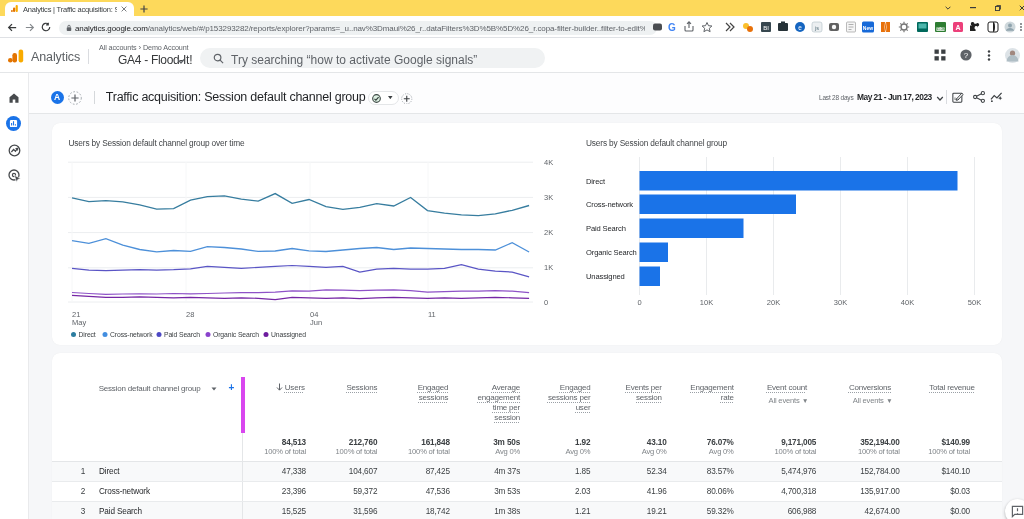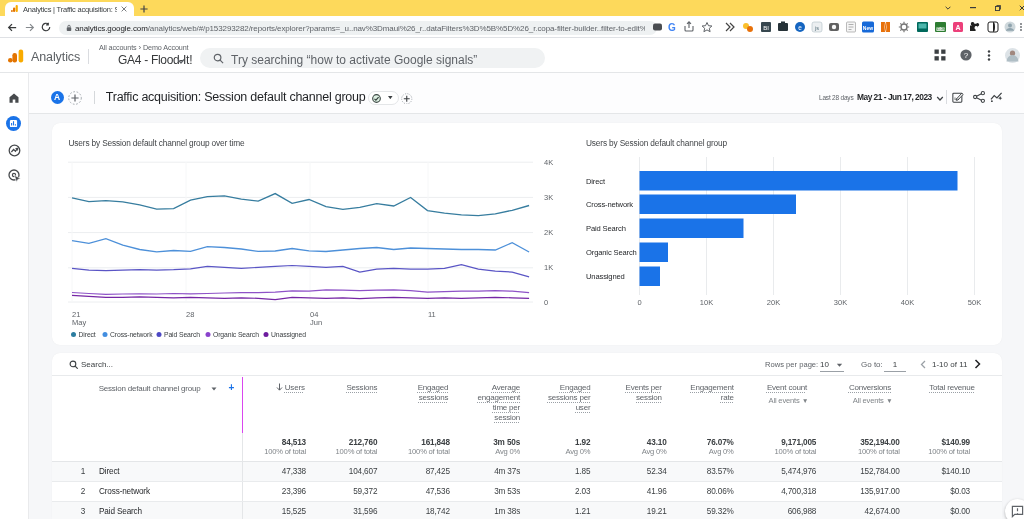--- a/index.html
+++ b/index.html
@@ -351,58 +351,37 @@
         <circle cx="107" cy="211.5" r="2.5" fill="#4d48c4"></circle>
           <text x="112" y="214">Paid Search</text>
         <circle cx="156" cy="211.5" r="2.5" fill="#8a42cc"></circle>
           <text x="161" y="214">Organic Search</text>
         <circle cx="214" cy="211.5" r="2.5" fill="#6d1c9e"></circle>
           <text x="219" y="214">Unassigned</text>
       </g>
     </svg>
   </div>
   <div class="card" id="card2">
-    <div class="abs" style="left:0;top:0;width:950px;height:23px;border-bottom:1px solid #e8eaec;">
-      <svg class="abs" style="left:17px;top:7px" width="9.5" height="9.5" viewBox="0 0 12 12">
-          <circle cx="5" cy="5" r="3.6" fill="none" stroke="#3c4043" stroke-width="1.4"></circle>
-          <path d="M7.7 7.7 L11 11" stroke="#3c4043" stroke-width="1.4"></path>
-        </svg>
-      <div class="abs" style="left:29px;top:7.5px;font-size:8px;color:#3c4043;">Search...</div>
-      <div class="abs" style="left:713px;top:7.5px;font-size:7.6px;color:#5f6368;">Rows per page:</div>
-      <div class="abs" style="left:768px;top:7.5px;width:24px;font-size:8px;color:#3c4043;border-bottom:1px solid #9aa0a6;height:12px;">10</div>
-      <svg class="abs" style="left:784px;top:10.5px" width="7" height="5" viewBox="0 0 8 5">
-          <path d="M1 0.5 L4 4 L7 0.5" fill="#5f6368"></path>
-        </svg>
-      <div class="abs" style="left:809px;top:7.5px;font-size:8px;color:#5f6368;">Go to:</div>
-      <div class="abs" style="left:832px;top:7.5px;width:22px;font-size:8px;color:#3c4043;border-bottom:1px solid #9aa0a6;height:12px;text-align:center;">1</div>
-      <svg class="abs" style="left:868px;top:7px" width="6" height="9" viewBox="0 0 6 9">
-          <path d="M5 1 L1.5 4.5 L5 8" fill="none" stroke="#9aa0a6" stroke-width="1.3"></path>
-        </svg>
-      <div class="abs" style="left:880px;top:7.5px;font-size:8px;color:#3c4043;">1-10 of 11</div>
-      <svg class="abs" style="left:922px;top:6.5px" width="7" height="10" viewBox="0 0 7 10">
-          <path d="M1.5 1 L5.5 5 L1.5 9" fill="none" stroke="#202124" stroke-width="1.5"></path>
-        </svg>
-    </div>
     <table id="tbl">
       <colgroup>
           <col style="width:190.5px">
           <col style="width:63.5px">
           <col style="width:71.3px">
           <col style="width:72.5px">
           <col style="width:70.3px">
           <col style="width:70.3px">
           <col style="width:76.2px">
           <col style="width:67.1px">
           <col style="width:82.6px">
           <col style="width:83.4px">
           <col style="width:102.3px">
         </colgroup>
       <tbody>
           <tr class="hdr" style="height:56px;">
-        <td class="dim" style="border-right:1px solid #d946ef;padding-left:46.7px;"><span style="color:#5f6368">Session default channel group</span> <svg width="6" height="4" viewBox="0 0 6 4" style="margin-left:8px">
+        <td class="dim" style="border-right:4px solid #d946ef;padding-left:46.7px;"><span style="color:#5f6368">Session default channel group</span> <svg width="6" height="4" viewBox="0 0 6 4" style="margin-left:8px">
                 <path d="M0.5 0.5 H5.5 L3 3.5 Z" fill="#5f6368"></path>
               </svg> <span style="color:#1a73e8;font-size:10px;margin-left:10px;font-weight:bold">+</span></td>
         <td style="padding-right:1.3px"><svg width="7" height="8" viewBox="0 0 7 8" style="vertical-align:-1px">
                 <path d="M3.5 0.5 V7 M1 4.5 L3.5 7.2 L6 4.5" fill="none" stroke="#5f6368" stroke-width="1"></path>
               </svg> <span class="dotted">Users</span></td>
         <td><span class="dotted">Sessions</span></td>
         <td style="padding-right:1.5px"><span class="dotted">Engaged<br>sessions</span></td>
         <td><span class="dotted">Average<br>engagement<br>time per<br>session</span></td>
         <td><span class="dotted">Engaged<br>sessions per<br>user</span></td>
         <td style="padding-right:4.8px"><span class="dotted">Events per<br>session</span></td>

